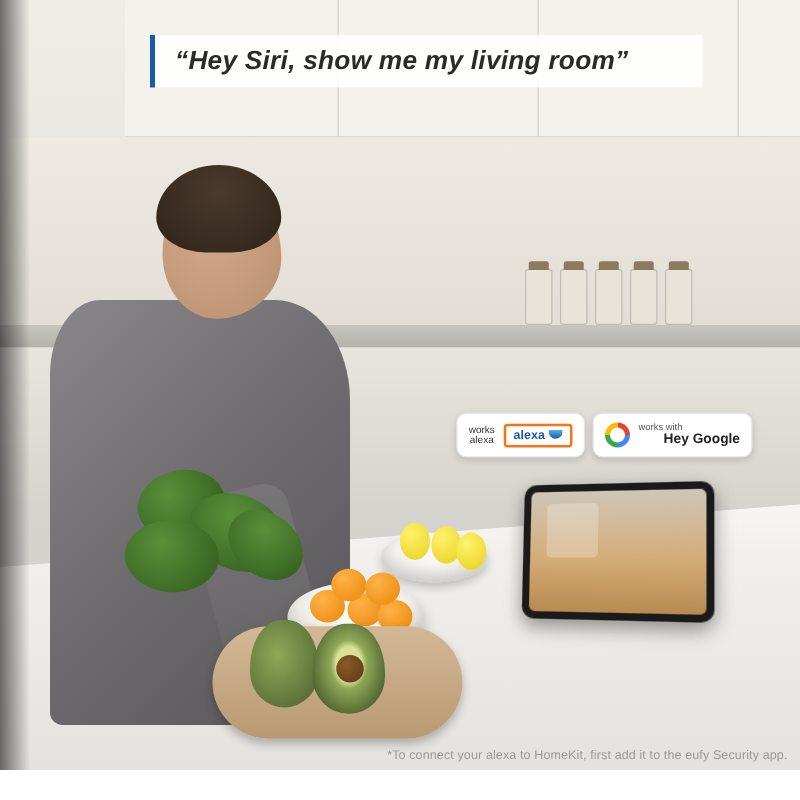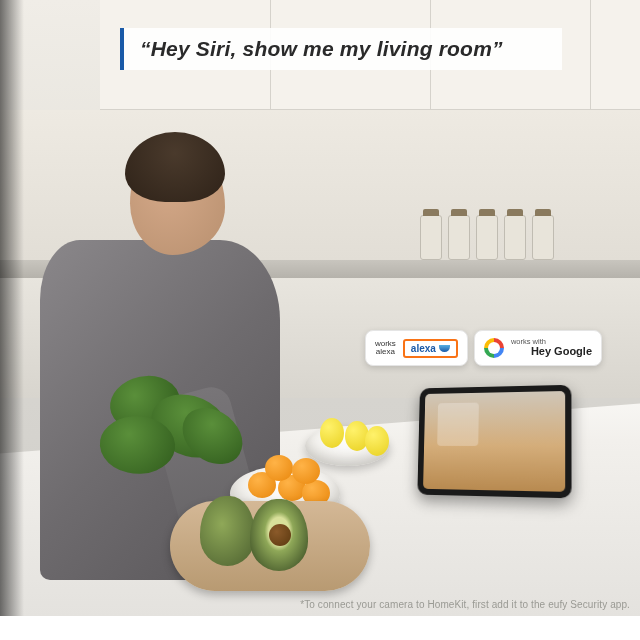--- a/index.html
+++ b/index.html
@@ -145,16 +145,16 @@
       <div class="badge">
         <span class="gdot"></span>
         <div class="gtext">
           <span class="l1">works with</span>
           <span class="l2">Hey Google</span>
         </div>
       </div>
     </div>
   </div>
 
-  <div class="footnote">*To connect your camera to HomeKit, first add it to the eufy Security app.</div>
+  <div class="footnote">*To connect your alexa to HomeKit, first add it to the eufy Security app.</div>
 
   <div class="gutter"></div>
 </div>
 
 </body></html>

